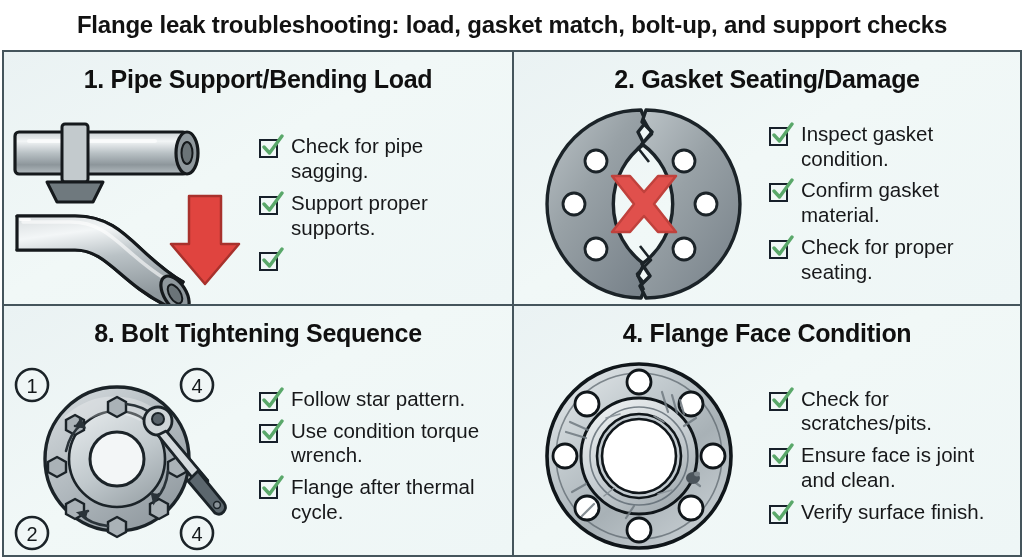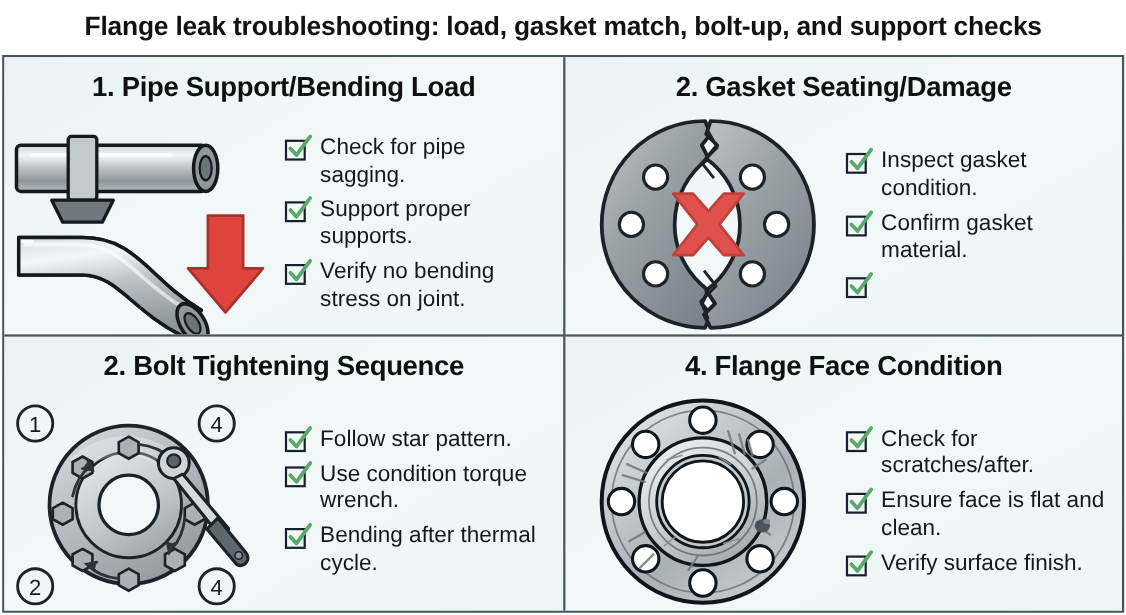--- a/index.html
+++ b/index.html
@@ -209,21 +209,20 @@
               </span>
               <span class="item-text">Support proper supports.</span>
             </li>
             <li>
               <span class="cbox">
                   <span class="bx"></span>
                 <svg width="24" height="24" viewBox="0 0 24 24">
                     <path d="M4 13 L9.5 19 L22 2" fill="none" stroke="#5aa86a" stroke-width="3.4" stroke-linecap="round" stroke-linejoin="round"></path>
                   </svg>
               </span>
-              <span class="item-text">Verify no bending stress on joint.</span>
             </li>
           </ul>
         </div>
       </div>
     </div>
 
     <div class="panel p2 col2">
       <div class="panel-heading">2. Gasket Seating/Damage</div>
       <div class="panel-body">
         <div class="art-col">
@@ -277,28 +276,29 @@
               </span>
               <span class="item-text">Confirm gasket material.</span>
             </li>
             <li>
               <span class="cbox">
                   <span class="bx"></span>
                 <svg width="24" height="24" viewBox="0 0 24 24">
                     <path d="M4 13 L9.5 19 L22 2" fill="none" stroke="#5aa86a" stroke-width="3.4" stroke-linecap="round" stroke-linejoin="round"></path>
                   </svg>
               </span>
+              <span class="item-text">Check for proper seating.</span>
             </li>
           </ul>
         </div>
       </div>
     </div>
 
     <div class="panel p3 row2">
-      <div class="panel-heading">2. Bolt Tightening Sequence</div>
+      <div class="panel-heading">8. Bolt Tightening Sequence</div>
       <div class="panel-body">
         <div class="art-col">
           <svg class="art" width="240" height="195" viewBox="0 0 240 195">
             <defs>
               <linearGradient id="fl3" x1="0.15" y1="0" x2="0.85" y2="1">
                 <stop offset="0%" stop-color="#d3d9dc"></stop>
                 <stop offset="45%" stop-color="#b3bbc0"></stop>
                 <stop offset="100%" stop-color="#8d969c"></stop>
               </linearGradient>
               <linearGradient id="fl3b" x1="0.2" y1="0" x2="0.8" y2="1">
@@ -385,21 +385,21 @@
               </span>
               <span class="item-text">Use condition torque wrench.</span>
             </li>
             <li>
               <span class="cbox">
                   <span class="bx"></span>
                 <svg width="24" height="24" viewBox="0 0 24 24">
                     <path d="M4 13 L9.5 19 L22 2" fill="none" stroke="#5aa86a" stroke-width="3.4" stroke-linecap="round" stroke-linejoin="round"></path>
                   </svg>
               </span>
-              <span class="item-text">Bending after thermal cycle.</span>
+              <span class="item-text">Flange after thermal cycle.</span>
             </li>
           </ul>
         </div>
       </div>
     </div>
 
     <div class="panel p4 row2 col2">
       <div class="panel-heading">4. Flange Face Condition</div>
       <div class="panel-body">
         <div class="art-col">
@@ -460,30 +460,30 @@
         </div>
         <div class="list-col">
           <ul class="checklist">
             <li>
               <span class="cbox">
                   <span class="bx"></span>
                 <svg width="24" height="24" viewBox="0 0 24 24">
                     <path d="M4 13 L9.5 19 L22 2" fill="none" stroke="#5aa86a" stroke-width="3.4" stroke-linecap="round" stroke-linejoin="round"></path>
                   </svg>
               </span>
-              <span class="item-text">Check for scratches/after.</span>
-            </li>
-            <li>
-              <span class="cbox">
-                  <span class="bx"></span>
-                <svg width="24" height="24" viewBox="0 0 24 24">
-                    <path d="M4 13 L9.5 19 L22 2" fill="none" stroke="#5aa86a" stroke-width="3.4" stroke-linecap="round" stroke-linejoin="round"></path>
-                  </svg>
-              </span>
-              <span class="item-text">Ensure face is flat and clean.</span>
+              <span class="item-text">Check for scratches/pits.</span>
+            </li>
+            <li>
+              <span class="cbox">
+                  <span class="bx"></span>
+                <svg width="24" height="24" viewBox="0 0 24 24">
+                    <path d="M4 13 L9.5 19 L22 2" fill="none" stroke="#5aa86a" stroke-width="3.4" stroke-linecap="round" stroke-linejoin="round"></path>
+                  </svg>
+              </span>
+              <span class="item-text">Ensure face is joint and clean.</span>
             </li>
             <li>
               <span class="cbox">
                   <span class="bx"></span>
                 <svg width="24" height="24" viewBox="0 0 24 24">
                     <path d="M4 13 L9.5 19 L22 2" fill="none" stroke="#5aa86a" stroke-width="3.4" stroke-linecap="round" stroke-linejoin="round"></path>
                   </svg>
               </span>
               <span class="item-text">Verify surface finish.</span>
             </li>

